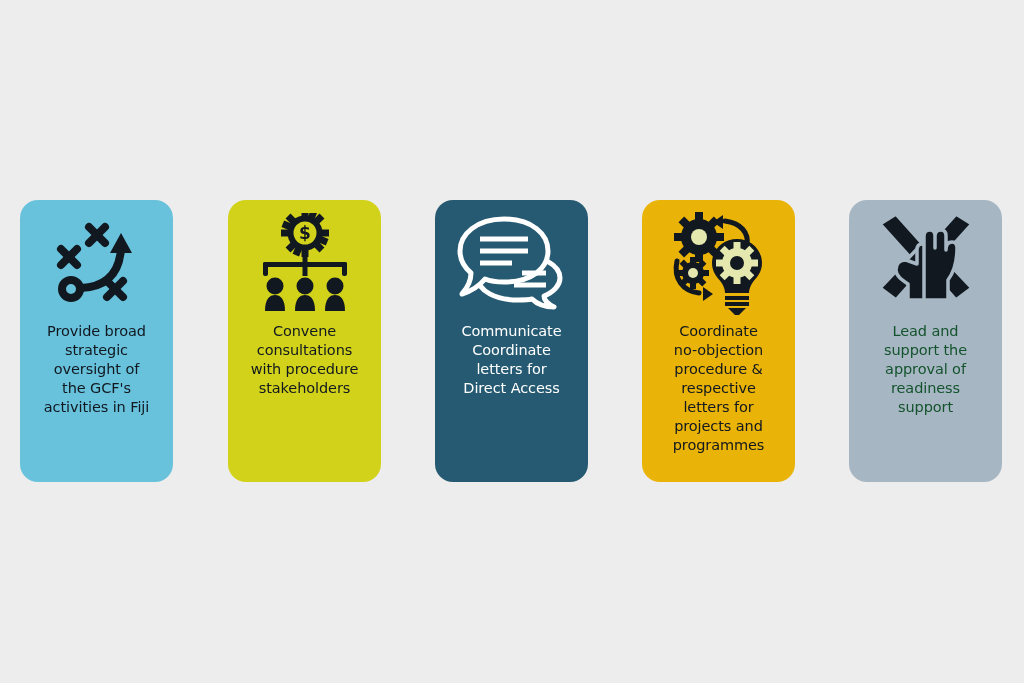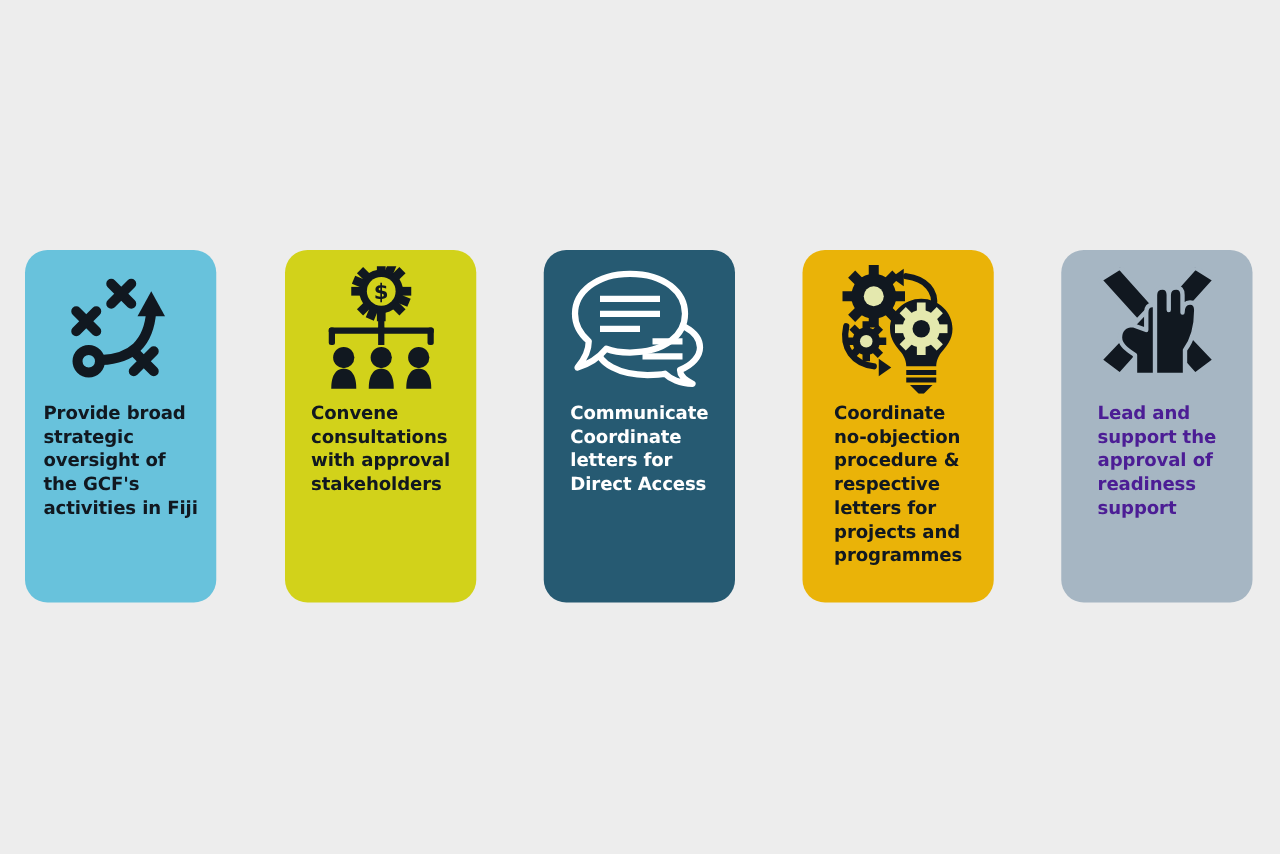--- a/index.html
+++ b/index.html
@@ -44,34 +44,35 @@
     display: flex;
     align-items: center;
     justify-content: center;
     flex: none;
     padding-top: 4px;
     box-sizing: border-box;
   }
   .icon-wrap svg { display: block; }
 
   .card-label {
-    font-weight: bold;
+    text-align: center;
+    font-weight: normal;
     font-size: 14.5px;
     line-height: 19px;
     letter-spacing: -0.1px;
     white-space: pre-line;
     padding: 0 6px;
     margin: 0;
     color: #111820;
   }
   .card-3 .card-label { color: #ffffff; }
   .card-1 .card-label { color: #111820; }
   .card-2 .card-label { color: #111820; }
   .card-4 .card-label { color: #111820; }
-  .card-5 .card-label { color: #4c1d95; }
+  .card-5 .card-label { color: #14532d; }
 </style>
 </head>
 <body>
 
 <div id="infographic">
 
   <div class="card card-1">
     <div class="icon-wrap">
       <svg width="96" height="96" viewBox="0 0 96 96" aria-hidden="true">
         <g fill="none" stroke="#111820" stroke-width="8" stroke-linecap="round">
@@ -144,21 +145,21 @@
           </g>
           <g transform="translate(72,64)">
             <circle cx="10" cy="9" r="8.5"></circle>
             <path d="M0 34 C0 22, 4.5 18, 10 18 C15.5 18, 20 22, 20 34 Z"></path>
           </g>
         </g>
       </svg>
     </div>
     <p class="card-label">Convene
 consultations
-with approval
+with procedure
 stakeholders</p>
   </div>
 
   <div class="card card-3">
     <div class="icon-wrap">
       <svg width="112" height="96" viewBox="0 0 112 96" aria-hidden="true">
 
         <path d="M62 40 C86 40, 104 50, 104 63 C104 70, 98 77, 88 81
                  C88 85, 92 89, 98 92 C88 92, 80 88, 76 84
                  C72 85, 67 85, 62 85 C40 85, 22 76, 22 63 C22 50, 40 40, 62 40 Z" fill="none" stroke="#ffffff" stroke-width="5" stroke-linejoin="round"></path>

